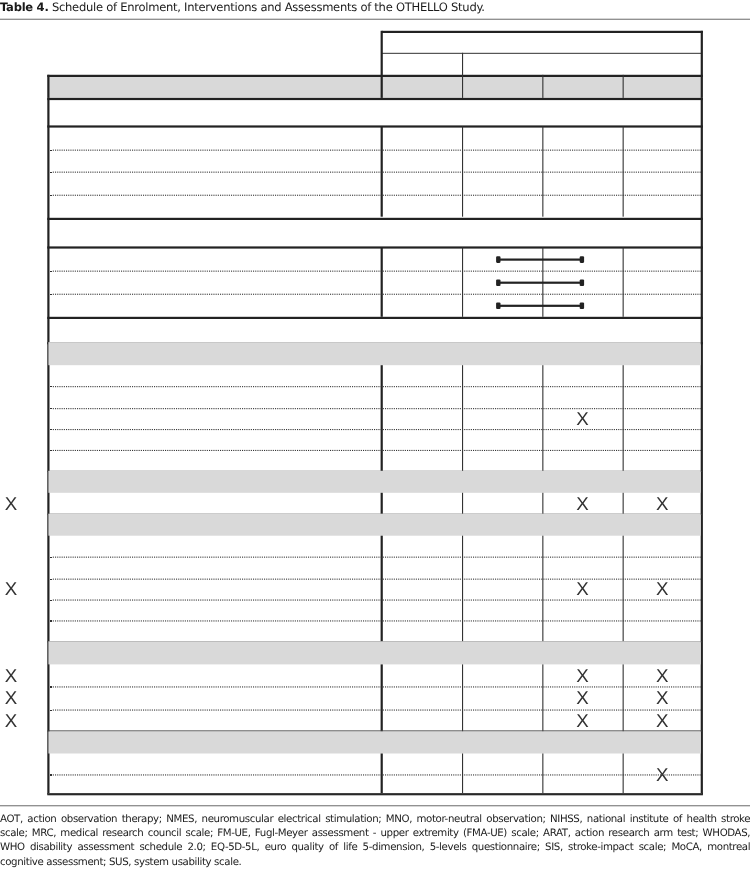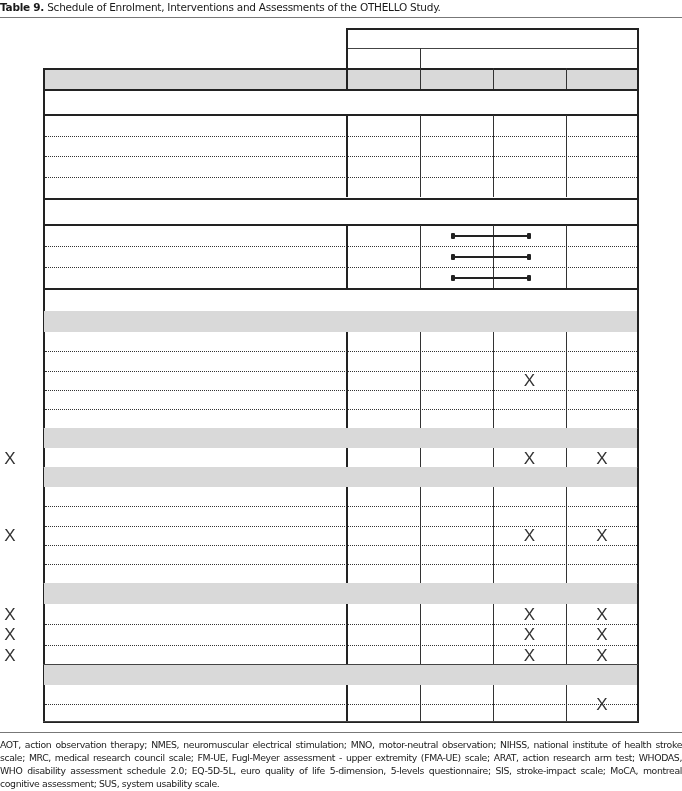--- a/index.html
+++ b/index.html
@@ -25,21 +25,21 @@
   .mark { position:absolute; font-size:17px; color:#333; text-align:center; width:20px; line-height:20px; }
   .arrow { position:absolute; height:2px; background:#222; }
   .arrow::before, .arrow::after { content:""; position:absolute; top:-2px; width:4px; height:6px; background:#222; border-radius:1px; }
   .arrow::before { left:-1px; }
   .arrow::after { right:-1px; }
   .foot { position:absolute; left:0; top:738px; width:682px; font-family:"DejaVu Sans", sans-serif; font-size:9.3px; line-height:13px; color:#222; text-align:justify; letter-spacing:-0.35px; }
 </style>
 </head>
 <body>
 
-<div class="caption"><b>Table 9.</b> <span>Schedule of Enrolment, Interventions and Assessments of the OTHELLO Study.</span></div>
+<div class="caption"><b>Table 4.</b> <span>Schedule of Enrolment, Interventions and Assessments of the OTHELLO Study.</span></div>
 <div class="rule" style="top:17px;"></div>
 
 <div class="tbl" id="tbl">
     <div class="abs" style="left: 43px; top: 68px; width: 595px; height: 21px; background: rgb(217, 217, 217);"></div>
     <div class="hline" style="left: 347px; top: 28px; width: 292px;"></div>
     <div class="hline thin" style="left: 347px; top: 48px; width: 291px;"></div>
     <div class="hline" style="left: 43px; top: 68px; width: 596px;"></div>
     <div class="vline thick" style="left: 346px; top: 28px; height: 61px;"></div>
     <div class="vline thick" style="left: 637px; top: 28px; height: 61px;"></div>
     <div class="vline thin" style="left: 420px; top: 48px; height: 41px;"></div>

